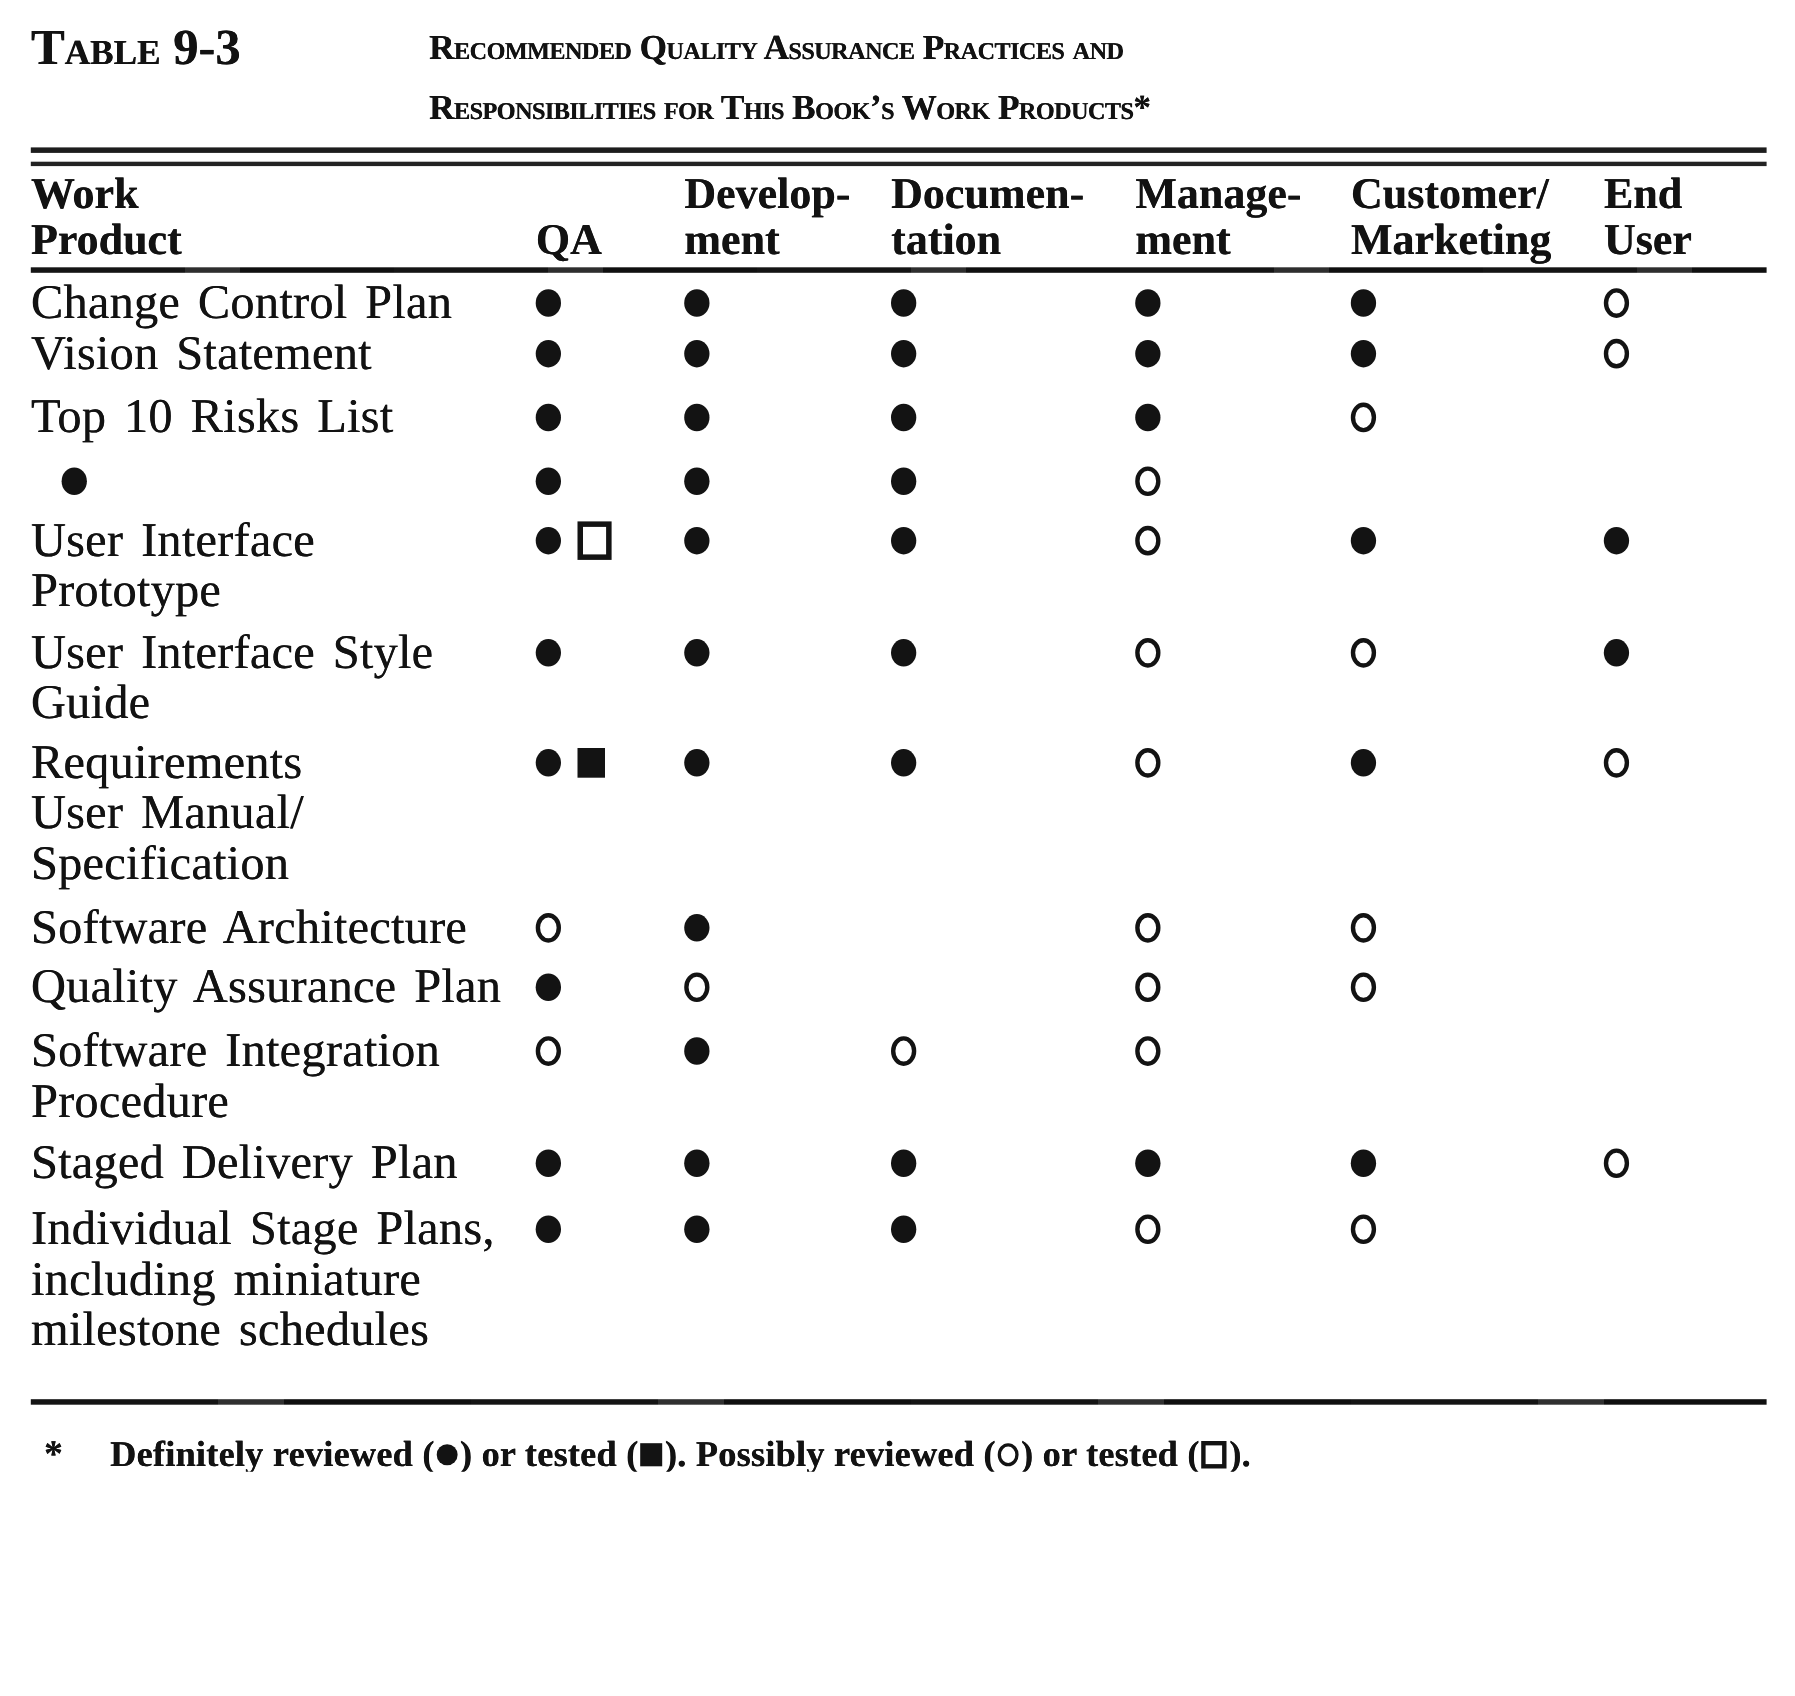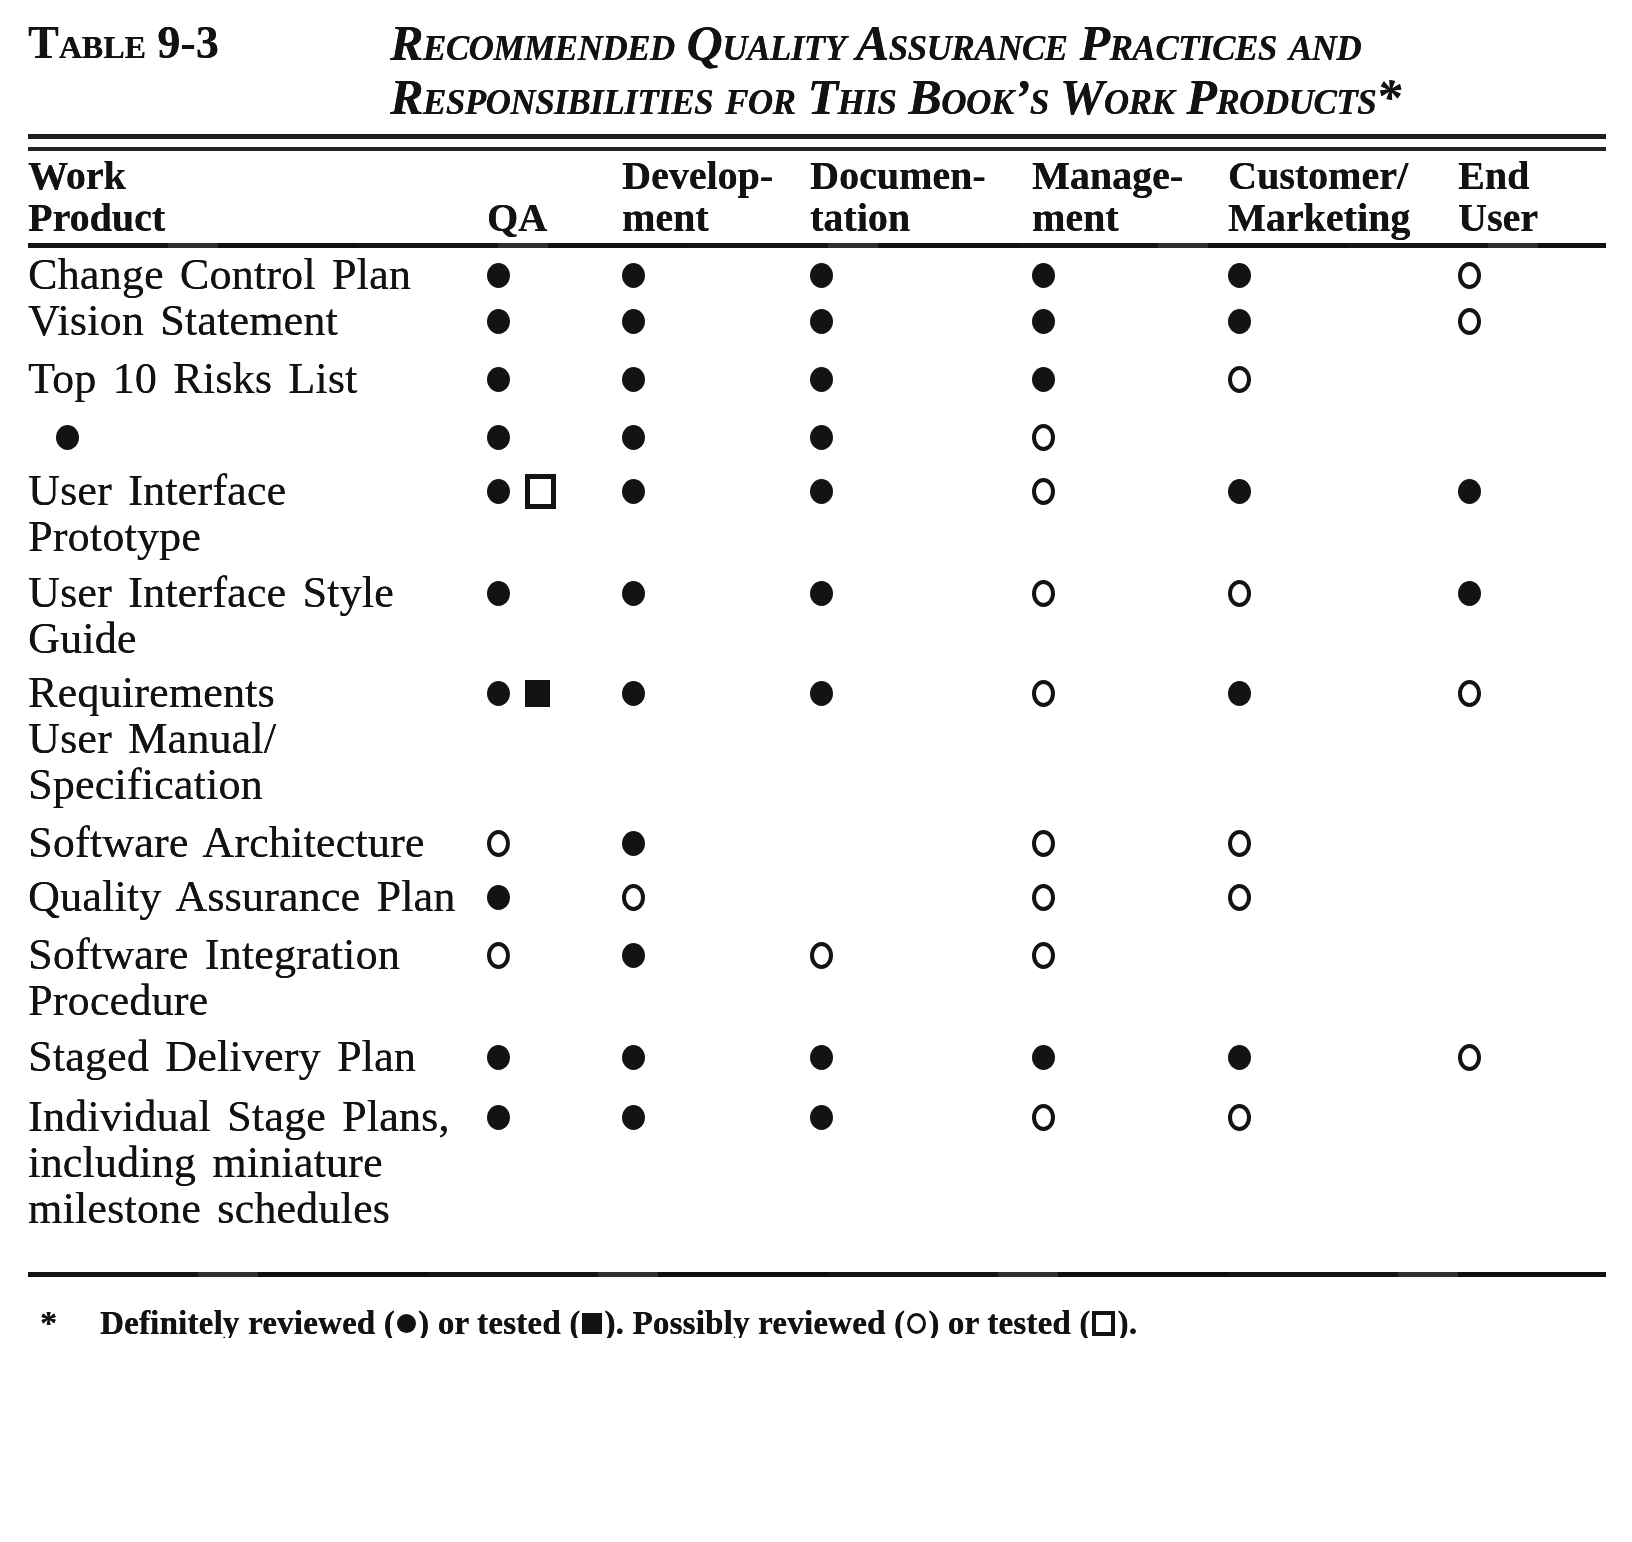--- a/index.html
+++ b/index.html
@@ -15,22 +15,22 @@
     text-shadow:0.3px 0 currentColor;
   }
   
   .title-row{display:flex;align-items:flex-start;}
   .table-label{
     width:362px;flex:none;
     font-size:46px;line-height:54px;font-weight:700;
     font-variant:small-caps;letter-spacing:0;
   }
   .title-heading{
-    font-size:50px;line-height:54px;font-weight:700;
-    font-variant:small-caps;letter-spacing:-0.5px;font-style:italic;
+    font-size:32px;line-height:54px;font-weight:700;
+    font-variant:small-caps;letter-spacing:-0.5px;
   }
   
   .double-rule{
     margin-top:10px;height:8px;
     border-top:5px solid #1d1d1d;border-bottom:4px solid #232323;
     background:transparent;
   }
   .heavy-rule{
     height:5px;
     background:repeating-linear-gradient(90deg,#151515 0 140px,#2e2e2e 140px 190px,#101010 190px 330px);

